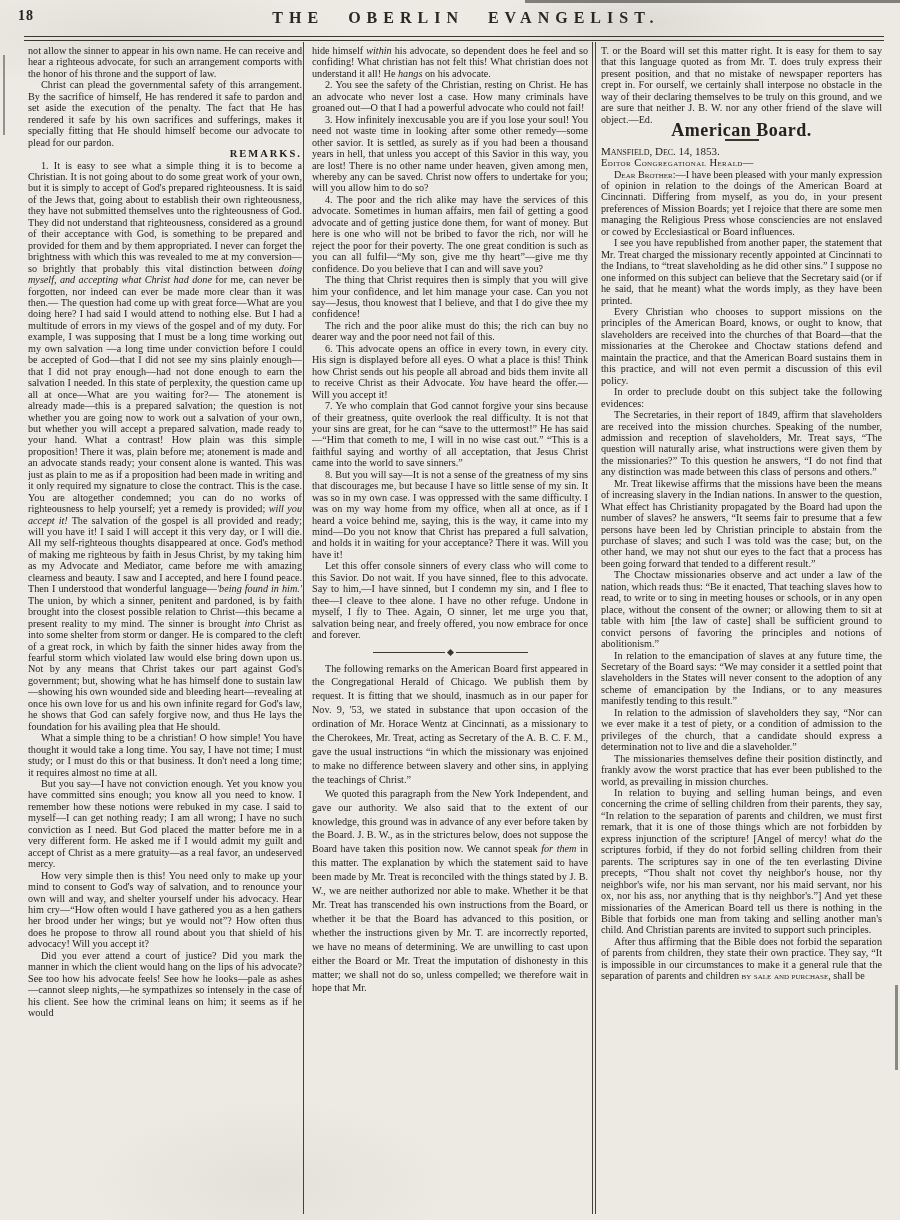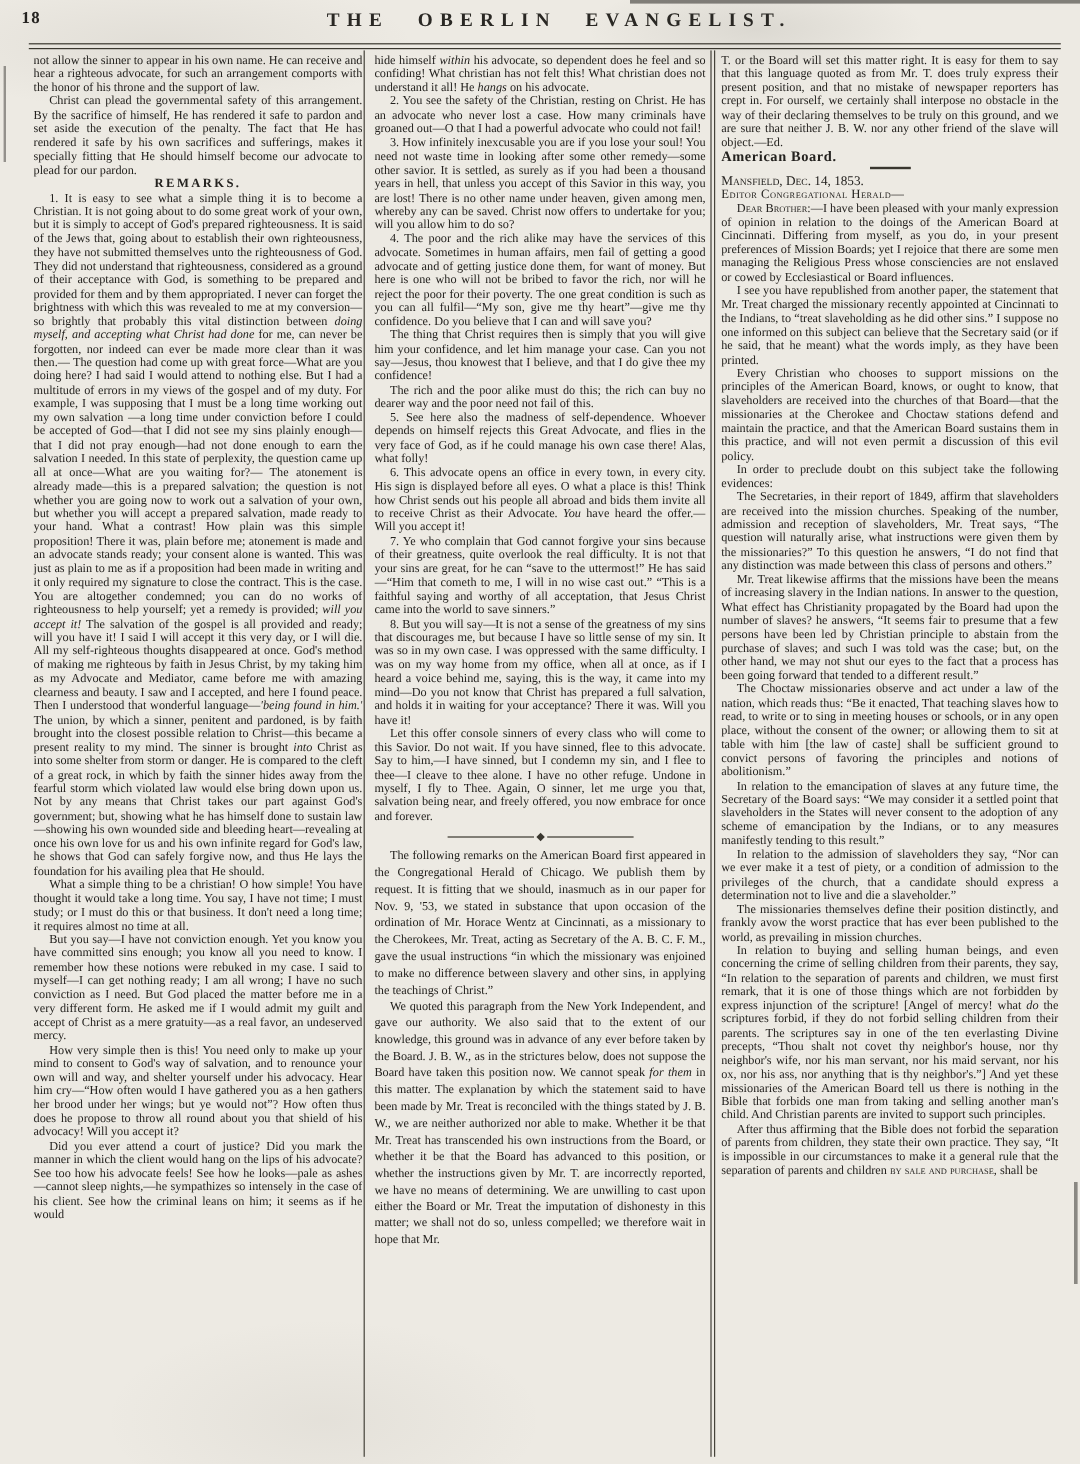--- a/index.html
+++ b/index.html
@@ -35,23 +35,23 @@
   .vrule{position:absolute;top:42px;bottom:6px;width:1px;background:#45423a;}
   .vrule-a{left:303px;}
   .vrule-b{left:592px;}
   .vrule-c{left:595px;}
 
   
   .col p{margin:0;}
   .p{text-indent:13px;}
   .p-first{text-indent:0;}
   .p-lead{text-indent:13px;line-height:13.9px;margin-top:3px;}
-  .h-remarks{text-align:center;text-indent:0;font-weight:700;letter-spacing:2px;
+  .h-remarks{text-align:right;text-indent:0;font-weight:700;letter-spacing:2px;
              font-size:10.5px;margin:4px 0 3px;}
-  .h-article{text-indent:0;font-weight:800;font-size:12px;
+  .h-article{text-align:center;text-indent:0;font-weight:800;font-size:18px;
              letter-spacing:.5px;margin:7px 0 2px;}
   .rule-small{width:34px;height:2px;background:#3a372f;margin:2px auto 5px;}
   .dateline{text-align:left;text-indent:0;padding-right:26px;font-variant:small-caps;
             font-size:11px;margin-top:2px;}
   .salutation{text-indent:0;font-variant:small-caps;font-size:10.6px;letter-spacing:.4px;}
   .divider{display:flex;align-items:center;justify-content:center;margin:9px 0 7px;}
   .div-wing{display:inline-block;width:72px;height:1px;background:#3a372f;}
   .div-diamond{display:inline-block;width:5px;height:5px;background:#3a372f;
                transform:rotate(45deg);margin:0 3px;}
   .sc{font-variant:small-caps;margin-top:25px;}
@@ -79,21 +79,20 @@
       <p class="p">Did you ever attend a court of justice?  Did you mark the manner in which the client would hang on the lips of his advocate?  See too how his advocate feels!  See how he looks—pale as ashes—cannot sleep nights,—he sympathizes so intensely in the case of his client.  See how the criminal leans on him; it seems as if he would</p>
     </div>
   <div class="vrule vrule-a"></div>
   <div class="col col-2">
       <p class="p-first">hide himself <i>within</i> his advocate, so dependent does he feel and so confiding!  What christian has not felt this!  What christian does not understand it all!  He <i>hangs</i> on his advocate.</p>
       <p class="p">2.  You see the safety of the Christian, resting on Christ.  He has an advocate who never lost a case.  How many criminals have groaned out—O that I had a powerful advocate who could not fail!</p>
       <p class="p">3.  How infinitely inexcusable you are if you lose your soul!  You need not waste time in looking after some other remedy—some other savior.  It is settled, as surely as if you had been a thousand years in hell, that unless you accept of this Savior in this way, you are lost!  There is no other name under heaven, given among men, whereby any can be saved.  Christ now offers to undertake for you; will you allow him to do so?</p>
       <p class="p">4.  The poor and the rich alike may have the services of this advocate.  Sometimes in human affairs, men fail of getting a good advocate and of getting justice done them, for want of money.  But here is one who will not be bribed to favor the rich, nor will he reject the poor for their poverty.  The one great condition is such as you can all fulfil—“My son, give me thy heart”—give me thy confidence.  Do you believe that I can and will save you?</p>
       <p class="p">The thing that Christ requires then is simply that you will give him your confidence, and let him manage your case.  Can you not say—Jesus, thou knowest that I believe, and that I do give thee my confidence!</p>
       <p class="p">The rich and the poor alike must do this; the rich can buy no dearer way and the poor need not fail of this.</p>
-      <p class="p">5.  See here also the madness of self-dependence.  Whoever depends on himself rejects this Great Advocate, and flies in the very face of God, as if he could manage his own case there!  Alas, what folly!</p>
       <p class="p">6.  This advocate opens an office in every town, in every city.  His sign is displayed before all eyes.  O what a place is this!  Think how Christ sends out his people all abroad and bids them invite all to receive Christ as their Advocate.  <i>You</i> have heard the offer.— Will you accept it!</p>
       <p class="p">7.  Ye who complain that God cannot forgive your sins because of their greatness, quite overlook the real difficulty.  It is not that your sins are great, for he can “save to the uttermost!”  He has said—“Him that cometh to me, I will in no wise cast out.”  “This is a faithful saying and worthy of all acceptation, that Jesus Christ came into the world to save sinners.”</p>
       <p class="p">8.  But you will say—It is not a sense of the greatness of my sins that discourages me, but because I have so little sense of my sin.  It was so in my own case.  I was oppressed with the same difficulty.  I was on my way home from my office, when all at once, as if I heard a voice behind me, saying, this is the way, it came into my mind—Do you not know that Christ has prepared a full salvation, and holds it in waiting for your acceptance?  There it was.  Will you have it!</p>
       <p class="p">Let this offer console sinners of every class who will come to this Savior.  Do not wait.  If you have sinned, flee to this advocate.  Say to him,—I have sinned, but I condemn my sin, and I flee to thee—I cleave to thee alone.  I have no other refuge.  Undone in myself, I fly to Thee.  Again, O sinner, let me urge you that, salvation being near, and freely offered, you now embrace for once and forever.</p>
       <div class="divider">
         <span class="div-wing"></span>
         <span class="div-diamond"></span>
         <span class="div-wing"></span>
       </div>
       <p class="p-lead">The following remarks on the American Board first appeared in the Congregational Herald of Chicago.  We publish them by request.  It is fitting that we should, inasmuch as in our paper for Nov. 9, '53, we stated in substance that upon occasion of the ordination of Mr. Horace Wentz at Cincinnati, as a missionary to the Cherokees, Mr. Treat, acting as Secretary of the A. B. C. F. M., gave the usual instructions “in which the missionary was enjoined to make no difference between slavery and other sins, in applying the teachings of Christ.”</p>

